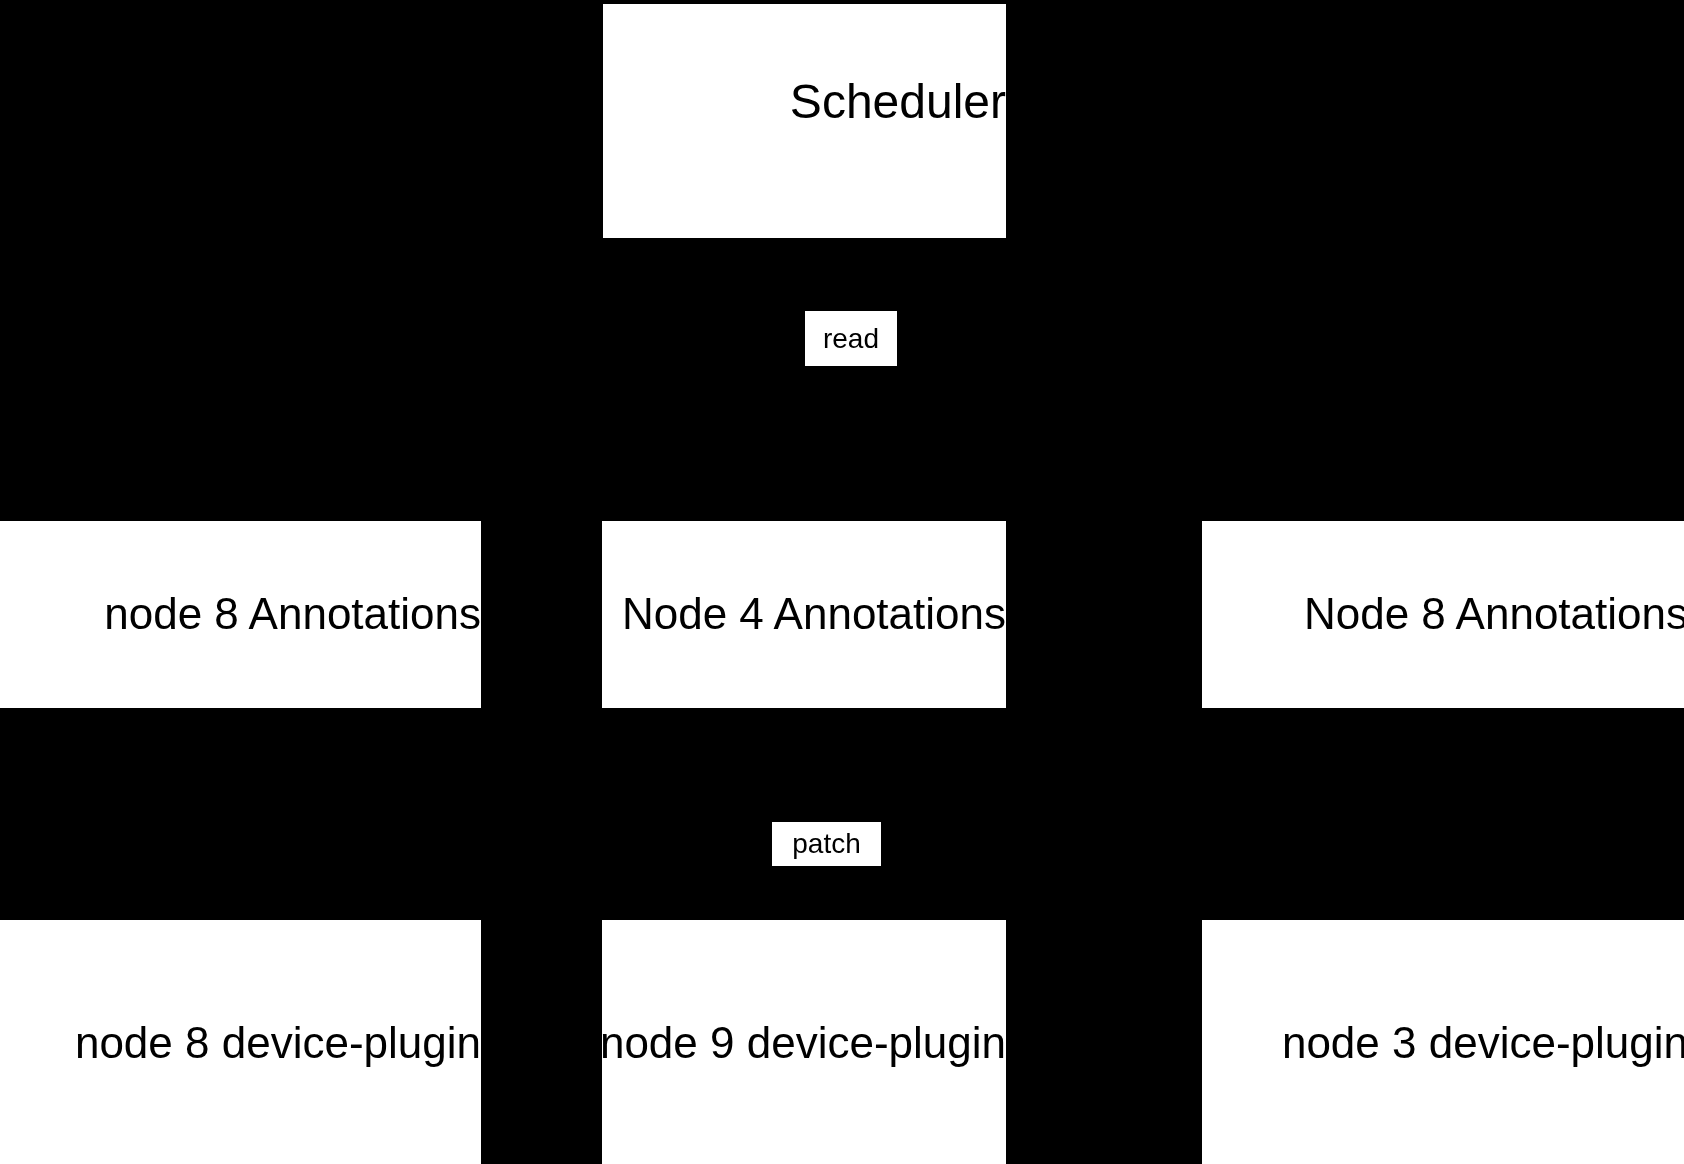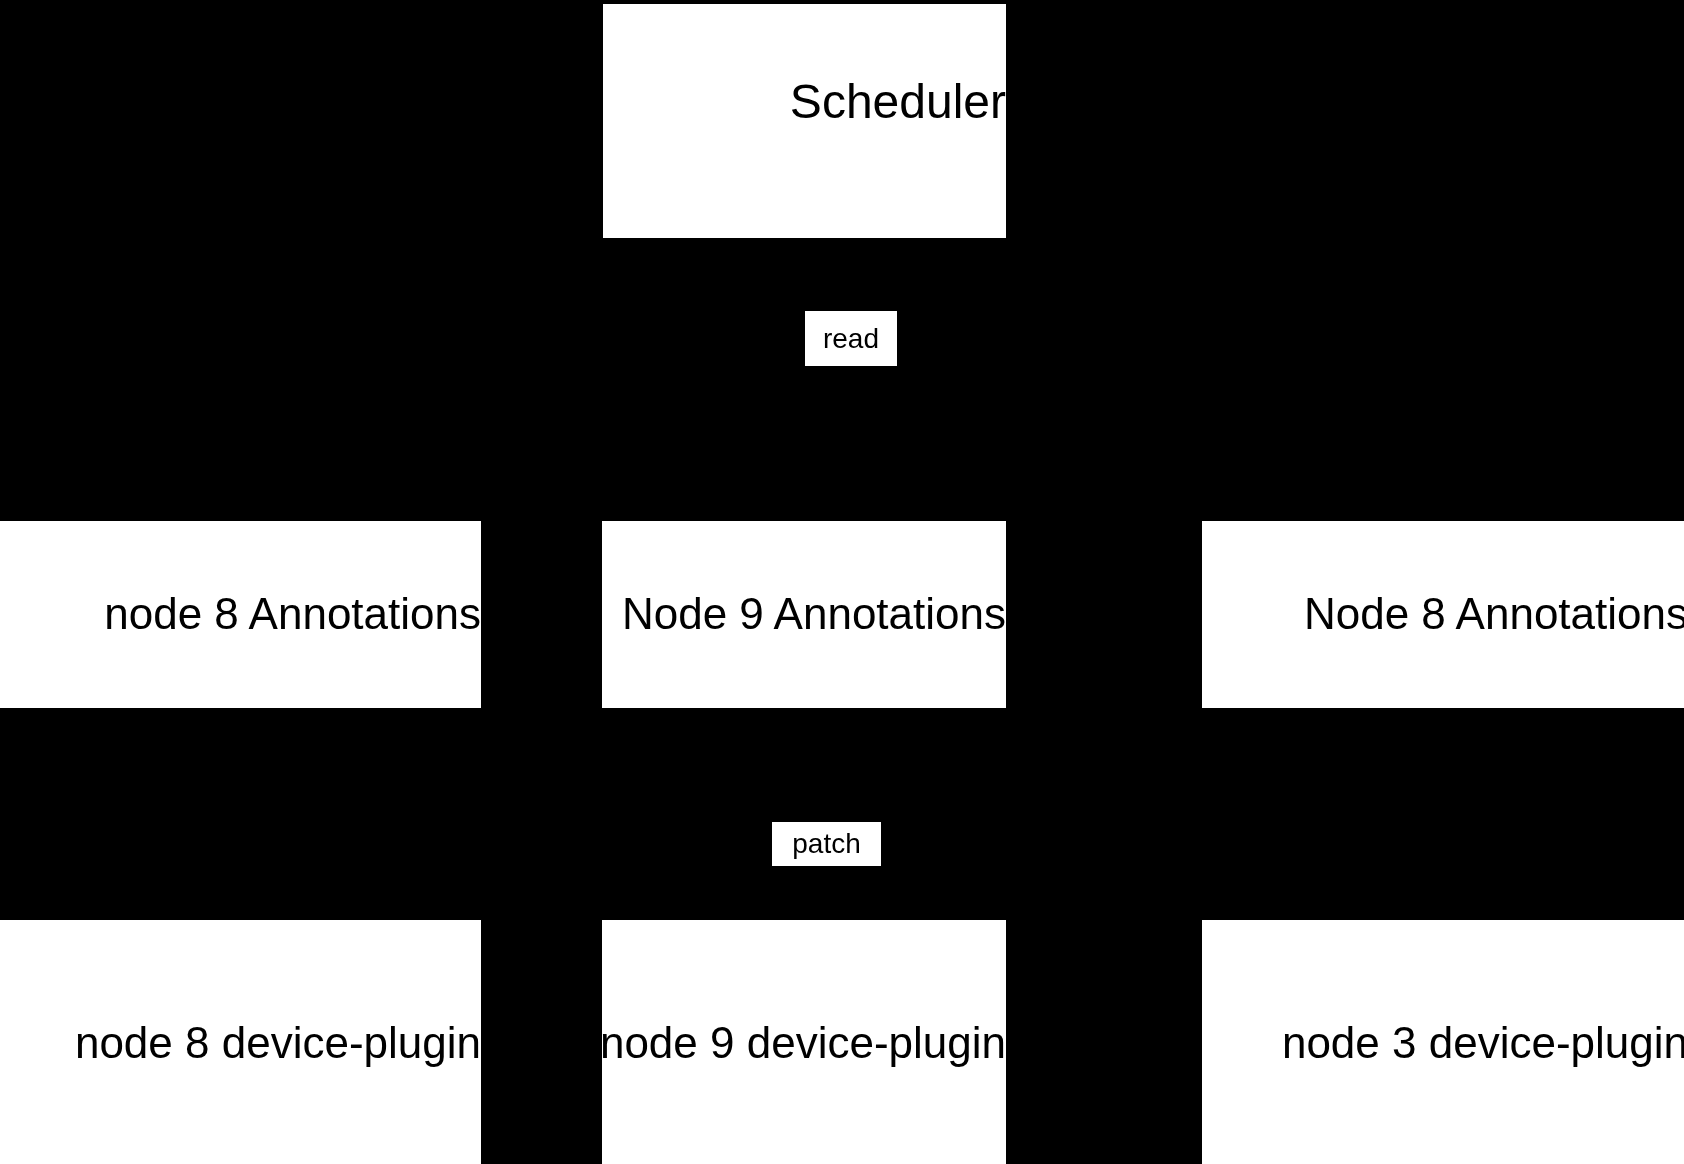--- a/index.html
+++ b/index.html
@@ -125,21 +125,21 @@
 
   <div class="edge-label edge-read">
     <span>read</span>
   </div>
 
   <div class="node-box box-ann1">
     <span class="node-label">node 8 Annotations</span>
   </div>
 
   <div class="node-box box-ann2">
-    <span class="node-label">Node 9 Annotations</span>
+    <span class="node-label">Node 4 Annotations</span>
   </div>
 
   <div class="node-box box-ann3">
     <span class="node-label">Node 8 Annotations</span>
   </div>
 
   <div class="edge-label edge-patch">
     <span>patch</span>
   </div>
 

